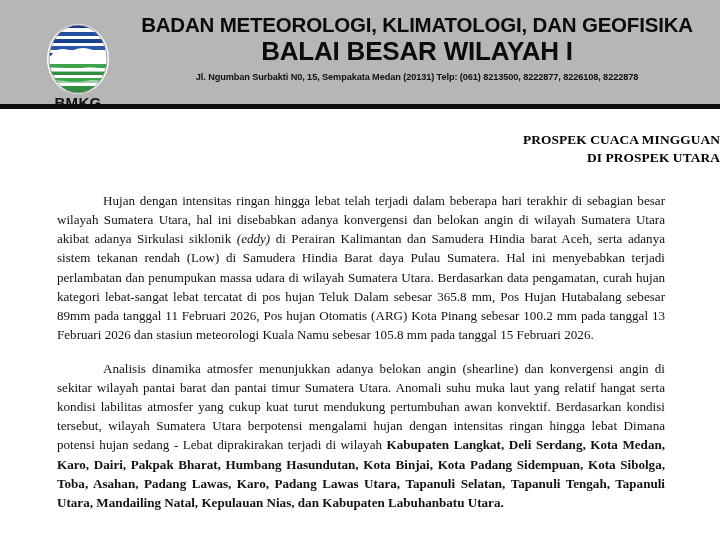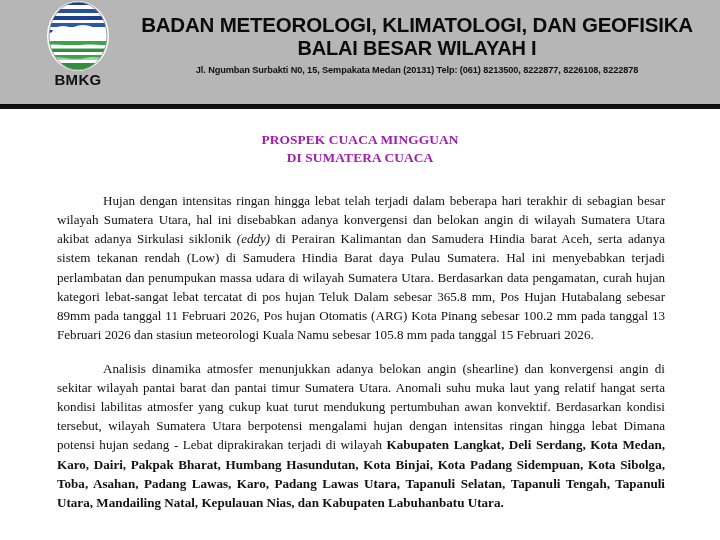--- a/index.html
+++ b/index.html
@@ -29,21 +29,21 @@
     content: "";
     position: absolute;
     left: 0; right: 0; bottom: 0;
     height: 2px;
     background: #0c0c0c;
   }
 
   .logo-block {
     position: absolute;
     left: 30px;
-    top: 1px;
+    top: 24px;
     width: 96px;
     text-align: center;
   }
   .logo-mark {
     width: 62px;
     height: 70px;
     margin: 0 auto;
     position: relative;
     border-radius: 50%;
     overflow: hidden;
@@ -69,21 +69,21 @@
   }
   .org-line1, .org-line2 {
     font-family: "Liberation Sans", sans-serif;
     font-weight: bold;
     color: #0b0b0b;
     letter-spacing: -0.2px;
     line-height: 1.12;
     text-align: center;
   }
   .org-line1 { font-size: 20.5px; }
-  .org-line2 { font-size: 20px; }
+  .org-line2 { font-size: 26px; }
 
   .addr-line {
     font-family: "Liberation Sans", sans-serif;
     font-weight: bold;
     font-size: 9.2px;
     color: #111111;
     margin-top: 5px;
     line-height: 1.45;
     letter-spacing: -0.1px;
   }
@@ -103,27 +103,27 @@
     color: #2430c8;
     text-decoration: none;
   }
 
   
   .doc {
     padding: 0;
   }
   .title-block {
     margin-top: 22px;
-    text-align: center;
+    text-align: right;
     font-family: "Liberation Serif", serif;
     font-weight: bold;
     font-size: 13.4px;
     line-height: 1.33;
     letter-spacing: 0.1px;
-    color: #a21caf;
+    color: #000000;
   }
 
   .body-text {
     margin: 8px 55px 0 57px;
     font-family: "Liberation Serif", serif;
     font-size: 13.1px;
     line-height: 1.47;
     text-align: justify;
     color: #121212;
   }
@@ -186,21 +186,21 @@
     <div class="org-line1">BADAN METEOROLOGI, KLIMATOLOGI, DAN GEOFISIKA</div>
     <div class="org-line2">BALAI BESAR WILAYAH I</div>
     <div class="addr-line">Jl. Ngumban Surbakti N0, 15, Sempakata Medan (20131) Telp: (061) 8213500, 8222877, 8226108, 8222878</div>
   </div>
 </div>
 
 <div class="doc">
 
   <div class="title-block">
     <div>PROSPEK CUACA MINGGUAN</div>
-    <div>DI SUMATERA CUACA</div>
+    <div>DI PROSPEK UTARA</div>
   </div>
 
   <div class="body-text">
     <p class="para p1"><span>Hujan dengan intensitas ringan hingga lebat telah terjadi dalam beberapa hari terakhir di sebagian besar wilayah Sumatera Utara, hal ini disebabkan adanya konvergensi dan belokan angin di wilayah Sumatera Utara akibat adanya Sirkulasi siklonik </span><span class="it">(eddy)</span><span> di Perairan Kalimantan dan Samudera Hindia barat Aceh, serta adanya sistem tekanan rendah (Low) di Samudera Hindia Barat daya Pulau Sumatera. Hal ini menyebabkan terjadi perlambatan dan penumpukan massa udara di wilayah Sumatera Utara. Berdasarkan data pengamatan, curah hujan kategori lebat-sangat lebat tercatat di pos hujan Teluk Dalam sebesar 365.8 mm, Pos Hujan Hutabalang sebesar 89mm pada tanggal 11 Februari 2026, Pos hujan Otomatis (ARG) Kota Pinang sebesar 100.2 mm pada tanggal 13 Februari 2026 dan stasiun meteorologi Kuala Namu sebesar 105.8 mm pada tanggal 15 Februari 2026.</span></p>
 
     <p class="para p2"><span>Analisis dinamika atmosfer menunjukkan adanya belokan angin (shearline) dan konvergensi angin di sekitar wilayah pantai barat dan pantai timur Sumatera Utara. Anomali suhu muka laut yang relatif hangat serta kondisi labilitas atmosfer yang cukup kuat turut mendukung pertumbuhan awan konvektif. Berdasarkan kondisi tersebut, wilayah Sumatera Utara berpotensi mengalami hujan dengan intensitas ringan hingga lebat Dimana potensi hujan sedang - Lebat diprakirakan terjadi di wilayah </span><span class="bold">Kabupaten Langkat, Deli Serdang, Kota Medan, Karo, Dairi, Pakpak Bharat, Humbang Hasundutan,  Kota Binjai, Kota Padang Sidempuan, Kota Sibolga, Toba, Asahan, Padang Lawas, Karo, Padang Lawas Utara, Tapanuli Selatan, Tapanuli Tengah, Tapanuli Utara, Mandailing Natal, Kepulauan Nias, dan Kabupaten Labuhanbatu Utara.</span></p>
   </div>
 </div>
 
 </body></html>

